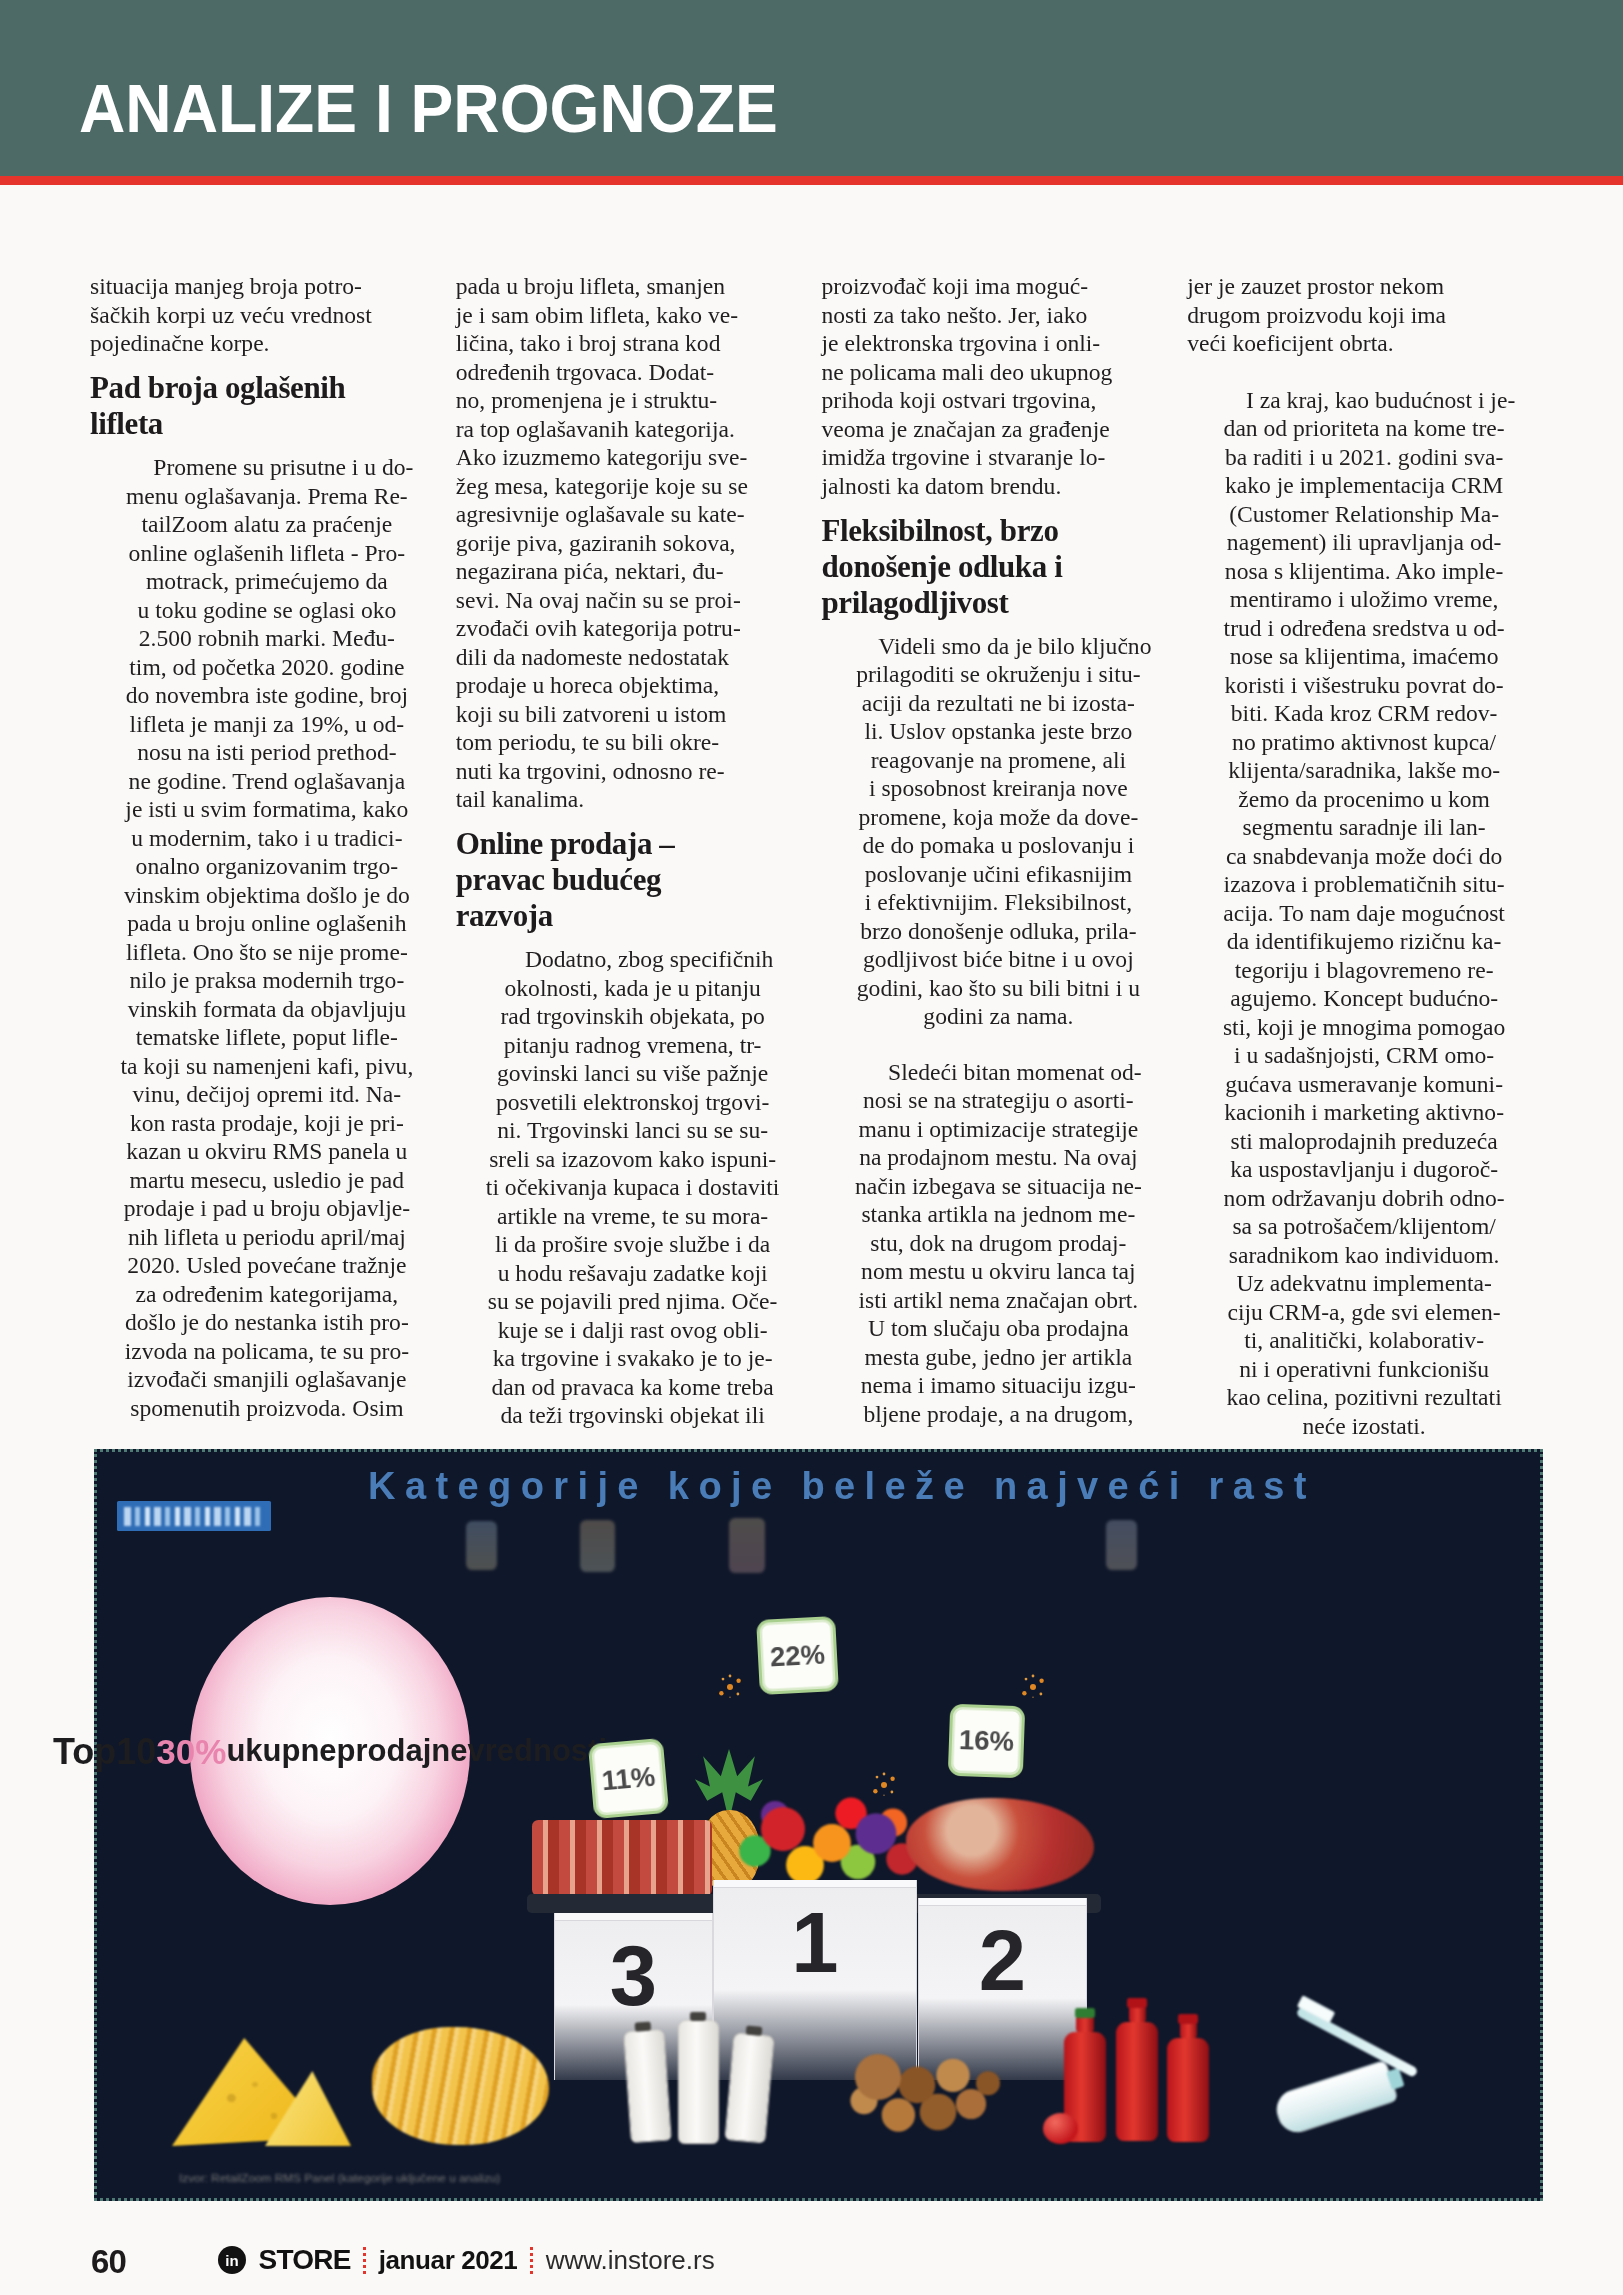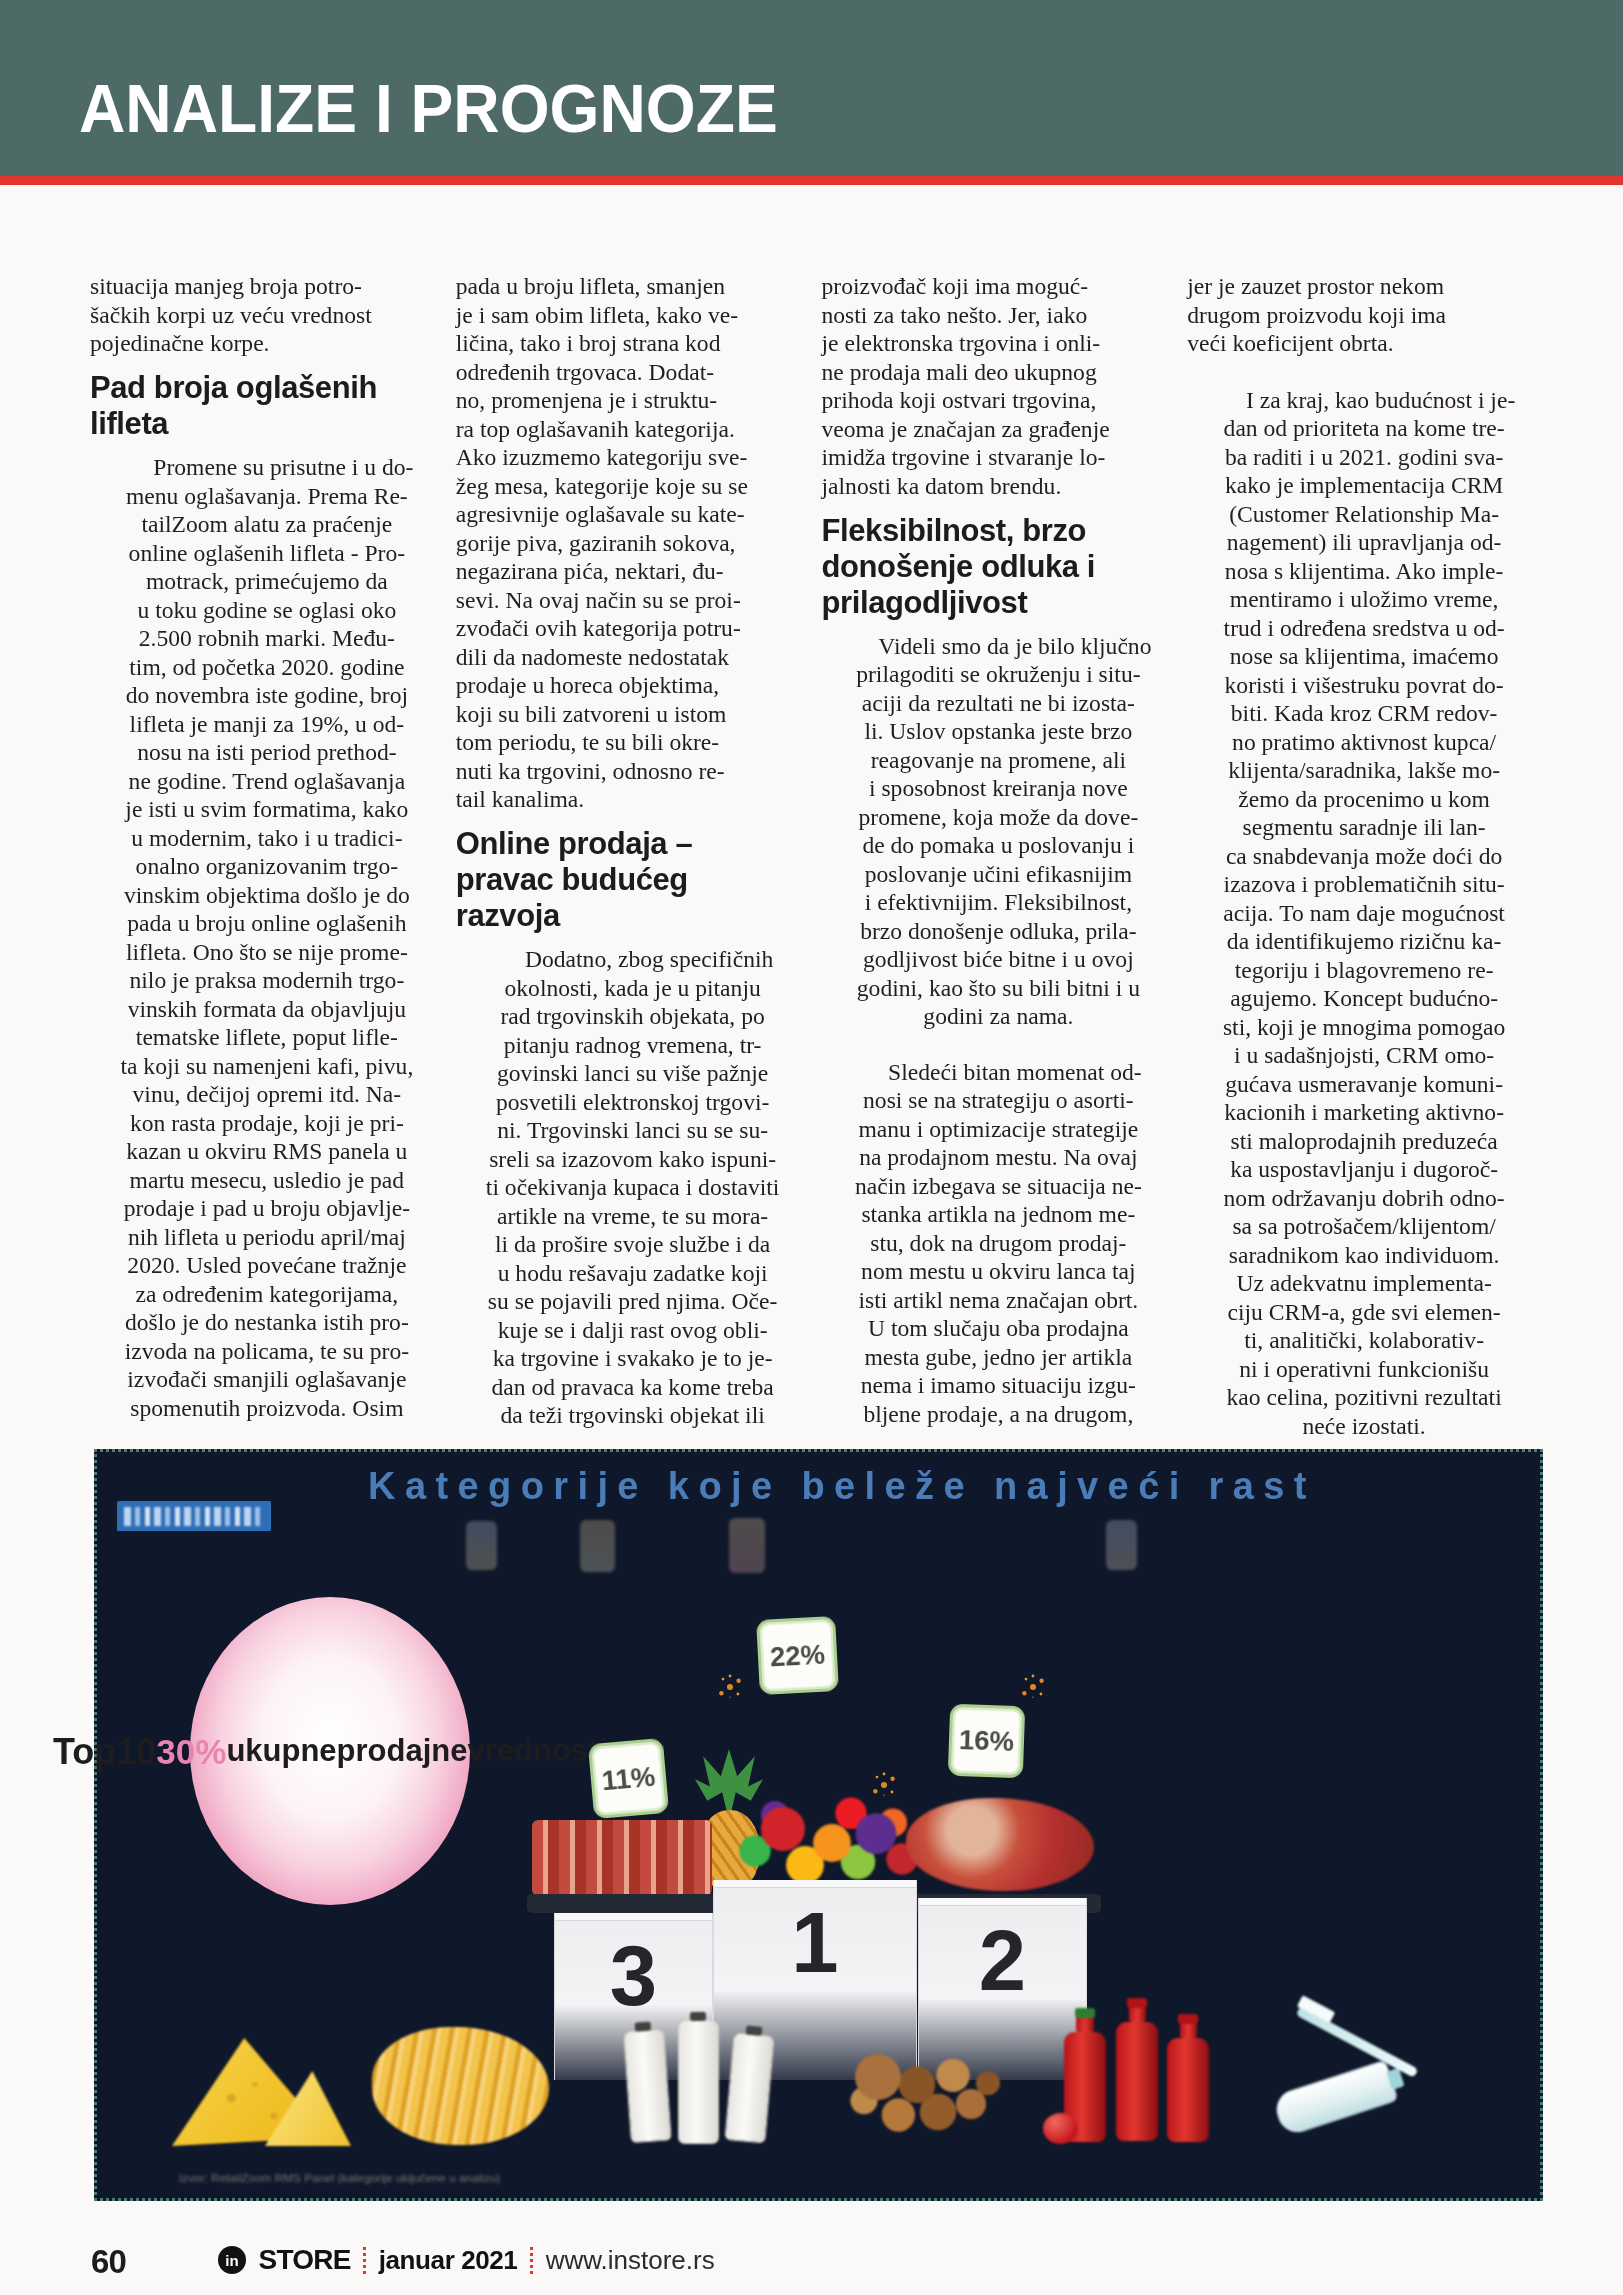--- a/index.html
+++ b/index.html
@@ -11,21 +11,21 @@
   .hdr-title{position:absolute;left:79px;top:69px;font-size:69px;font-weight:bold;color:#ffffff;
              letter-spacing:0px;transform:scaleX(.93);transform-origin:left center;white-space:nowrap;}
   .redline{position:absolute;left:0;top:176px;width:1623px;height:8.6px;background:#e4342c;}
 
   
   .cols{position:absolute;left:90px;top:272px;width:1451px;display:grid;
         grid-template-columns:repeat(4,1fr);column-gap:12px;color:#211e1f;}
   .col{min-width:0;}
   .serif{font-family:"Liberation Serif",serif;font-size:23.6px;line-height:28.5px;white-space:pre;margin:0;}
   .indent{text-indent:33px;text-align:center;}
-  .colhead{font-family:Liberation Sans, sans-serif;font-size:31px;line-height:36px;font-weight:bold;
+  .colhead{font-family:Liberation Serif, serif;font-size:31px;line-height:36px;font-weight:bold;
            color:#1d1b1c;margin:12.6px 0 11px 0;white-space:pre;letter-spacing:-0.4px;}
   .mt{margin-top:27px;}
 
   
   .figure{position:absolute;left:94px;top:1449px;width:1449px;height:752px;box-sizing:border-box;
           border:3.9px dotted #4e7a73;background:#0f172a;}
   .fig-title{position:absolute;left:0;right:0;top:12.6px;text-align:center;padding-left:47px;
              font-size:38px;font-weight:bold;color:#4a7db8;letter-spacing:9.4px;filter:blur(0.5px);white-space:nowrap;}
   .fig-logo{position:absolute;left:20.4px;top:49px;width:154px;height:30px;background:#2f6db6;border-radius:1.6px;overflow:hidden;}
   .fig-logo i{display:block;margin:5.5px 7px;height:19px;
@@ -197,21 +197,21 @@
 su se pojavili pred njima. Oče-
 kuje se i dalji rast ovog obli-
 ka trgovine i svakako je to je-
 dan od pravaca ka kome treba
 da teži trgovinski objekat ili</p>
     </div>
     <div class="col">
       <p class="serif">proizvođač koji ima moguć-
 nosti za tako nešto. Jer, iako
 je elektronska trgovina i onli-
-ne prodaja mali deo ukupnog
+ne policama mali deo ukupnog
 prihoda koji ostvari trgovina,
 veoma je značajan za građenje
 imidža trgovine i stvaranje lo-
 jalnosti ka datom brendu.</p>
       <h2 class="colhead">Fleksibilnost, brzo
 donošenje odluka i
 prilagodljivost</h2>
       <p class="serif indent">Videli smo da je bilo ključno
 prilagoditi se okruženju i situ-
 aciji da rezultati ne bi izosta-

